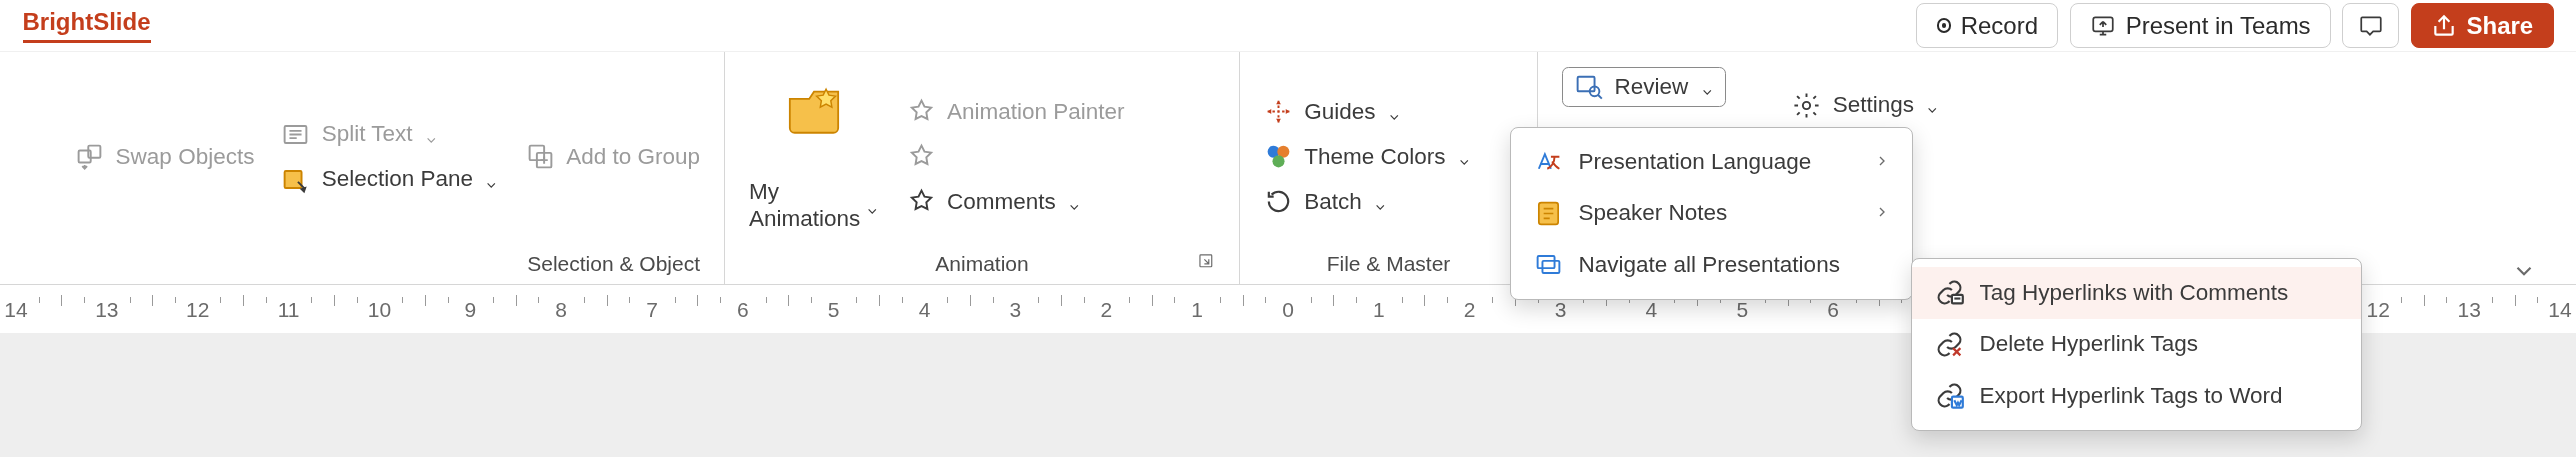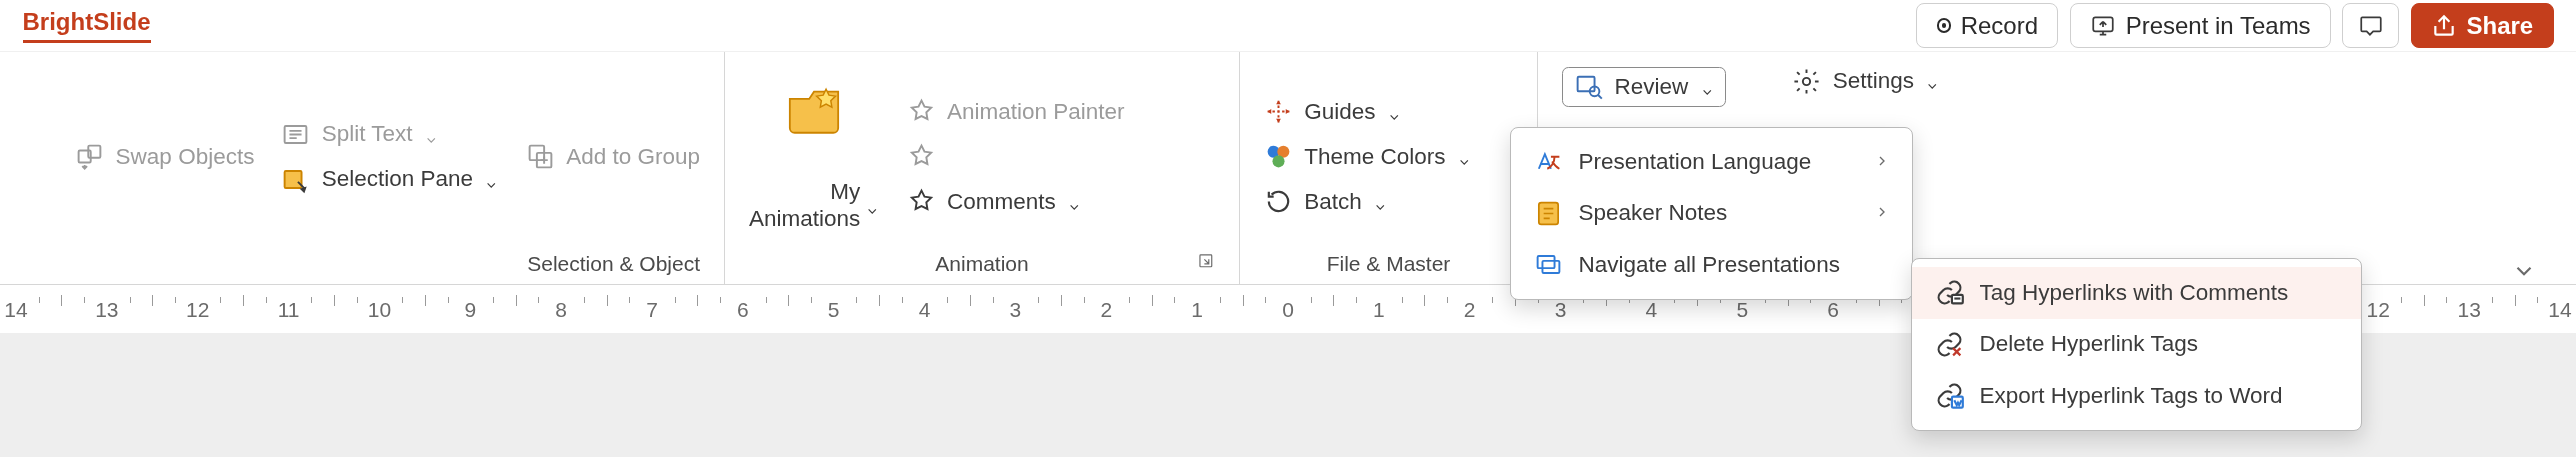--- a/index.html
+++ b/index.html
@@ -45,21 +45,21 @@
   .group-label .launcher{position:absolute;right:0;bottom:1.6px;}
 
   .stack{display:flex;flex-direction:column;gap:16px;}
   .cmd{display:flex;align-items:center;gap:11.3px;font-size:22.5px;color:var(--text);white-space:nowrap;}
   .cmd.disabled{color:var(--muted);}
   .cmd.disabled svg *{stroke:var(--muted)!important;fill:none;}
   .chev{width:14.5px;height:14.5px;}
   .chev svg{width:14.5px;height:14.5px;}
 
   .bigbtn{display:flex;flex-direction:column;align-items:center;gap:4.8px;}
-  .bigbtn .caption{font-size:22.5px;color:var(--text);text-align:right;line-height:1.2;margin-top:33px;}
+  .bigbtn .caption{font-size:22.5px;color:var(--text);text-align:left;line-height:1.2;margin-top:33px;}
 
   
   .cmd.pressed{
     border:0.8px solid #8a8a8a;border-radius:6.4px;padding:4.8px 11.3px;background:#fff;
   }
 
   
   .menu{
     position:absolute;top:127px;background:#fff;border:0.8px solid #b9b9b9;border-radius:8px;
     box-shadow:0 8px 22.5px rgba(0,0,0,.16);padding:8px 0;min-width:403px;z-index:50;
@@ -288,21 +288,21 @@
             <path d="M20 19l3 3"></path>
         </svg>
         <span>Review</span>
         <span class="chev">
           <svg viewBox="0 0 24 24" fill="none" stroke="#3b3b3b" stroke-width="2">
               <path d="M6 9l6 6 6-6"></path>
             </svg>
         </span>
       </div>
 
-      <div class="cmd" style="margin-left:39px;">
+      <div class="cmd" style="margin-left:39px;margin-top:24px;">
         <svg class="ic28" viewBox="0 0 24 24" fill="none" stroke="#3b3b3b" stroke-width="1.6">
           <circle cx="12" cy="12" r="3"></circle>
           <path d="M12 2v3M12 19v3M4.2 4.2l2.1 2.1M17.7 17.7l2.1 2.1M2 12h3M19 12h3M4.2 19.8l2.1-2.1M17.7 6.3l2.1-2.1"></path>
         </svg>
         <span>Settings</span>
         <span class="chev">
           <svg viewBox="0 0 24 24" fill="none" stroke="#3b3b3b" stroke-width="2">
               <path d="M6 9l6 6 6-6"></path>
             </svg>
         </span>

